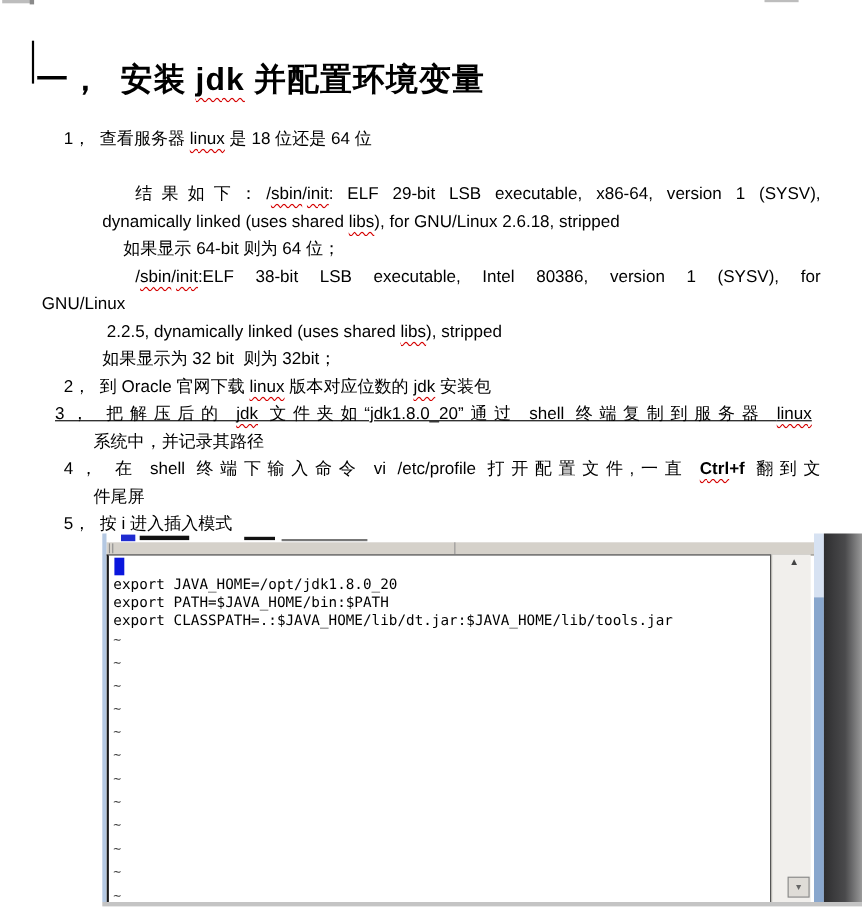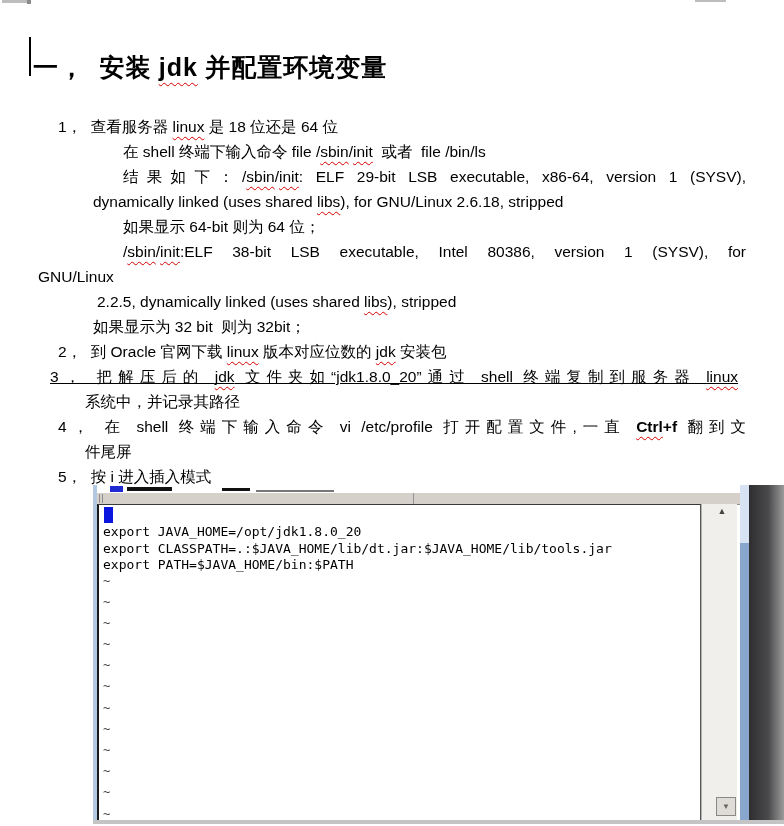--- a/index.html
+++ b/index.html
@@ -2,21 +2,21 @@
 <html><head>
 <meta charset="utf-8">
 <style>
   html,body{margin:0;padding:0;background:#fff;}
   #screen{position:relative;width:784px;height:826px;background:#ffffff;overflow:hidden;
           font-family:"Liberation Sans",sans-serif;color:#000;}
   
   .top-bar{position:absolute;background:#bdbdbd;}
   .top-tick{position:absolute;background:#8a8a8a;}
   
-  #heading{position:absolute;left:33px;top:34px;font-size:25px;font-weight:bold;
+  #heading{position:absolute;left:33px;top:34px;font-size:29px;font-weight:bold;
            font-family:"Liberation Serif",serif;white-space:pre;letter-spacing:1px;}
   #heading .latin{font-family:"Liberation Sans",sans-serif;}
   #caret{position:absolute;left:29px;top:37px;width:2px;height:39px;background:#000;}
   
   .line{position:absolute;font-size:15.5px;line-height:25px;white-space:pre;color:#000;}
   .just{white-space:normal;text-align:justify;text-align-last:justify;}
   .sq{text-decoration:underline wavy #d40000 1px;text-underline-offset:4px;text-decoration-skip-ink:none;}
   #heading .sq{text-underline-offset:6px;}
   .b{font-weight:bold;}
   
@@ -70,22 +70,22 @@
     </div>
     <div class="abs" id="toolbar-strip">
       <div class="grip" style="left:2px;"></div>
       <div class="grip" style="left:5px;"></div>
       <div id="toolbar-sep"></div>
     </div>
     <div class="abs" id="term-area"></div>
     <div class="abs" id="term-cursor"></div>
     <div class="abs" id="term-text">
         <div class="code-line">export JAVA_HOME=/opt/jdk1.8.0_20</div>
+        <div class="code-line">export PATH=$JAVA_HOME/bin:$PATH</div>
         <div class="code-line">export CLASSPATH=.:$JAVA_HOME/lib/dt.jar:$JAVA_HOME/lib/tools.jar</div>
-        <div class="code-line">export PATH=$JAVA_HOME/bin:$PATH</div>
         <div class="tilde">~</div>
         <div class="tilde">~</div>
         <div class="tilde">~</div>
         <div class="tilde">~</div>
         <div class="tilde">~</div>
         <div class="tilde">~</div>
         <div class="tilde">~</div>
         <div class="tilde">~</div>
         <div class="tilde">~</div>
         <div class="tilde">~</div>
@@ -95,24 +95,23 @@
     <div class="abs" id="scroll-track"></div>
     <div class="abs" id="scroll-up">▲</div>
     <div class="abs" id="scroll-down">▼</div>
     <div class="abs" id="shot-right-strip-top"></div>
     <div class="abs" id="shot-right-strip"></div>
     <div class="abs" id="shot-shadow"></div>
     <div class="abs" id="shot-bottom-bar"></div>
   </div>
 
 <div class="line" style="left: 58px; top: 114px;"><span>1，  查看服务器 </span><span class="sq">linux</span><span> 是 18 位还是 64 位</span></div>
-    <div class="line" style="left: 123px; top: 139px;"><span>在 shell 终端下输入命令 file /</span><span class="sq">sbin</span><span>/</span><span class="sq">init</span><span>  或者  file /bin/ls</span></div>
     <div class="line just" style="left: 123px; top: 164px; width: 623px;"><span>结果如下：/</span><span class="sq">sbin</span><span>/</span><span class="sq">init</span><span>: ELF 29-bit LSB executable, x86-64, version 1 (SYSV),</span></div>
     <div class="line" style="left: 93px; top: 189px;"><span>dynamically linked (uses shared </span><span class="sq">libs</span><span>), for GNU/Linux 2.6.18, stripped</span></div>
-    <div class="line" style="left: 123px; top: 214px;"><span>如果显示 64-bit 则为 64 位；</span></div>
+    <div class="line" style="left: 112px; top: 214px;"><span>如果显示 64-bit 则为 64 位；</span></div>
     <div class="line just" style="left: 123px; top: 239px; width: 623px;"><span>/</span><span class="sq">sbin</span><span>/</span><span class="sq">init</span><span>:ELF 38-bit LSB executable, Intel 80386, version 1 (SYSV), for</span></div>
     <div class="line" style="left: 38px; top: 264px;"><span>GNU/Linux</span></div>
     <div class="line" style="left: 97px; top: 289px;"><span>2.2.5, dynamically linked (uses shared </span><span class="sq">libs</span><span>), stripped</span></div>
     <div class="line" style="left: 93px; top: 314px;"><span>如果显示为 32 bit  则为 32bit；</span></div>
     <div class="line" style="left: 58px; top: 339px;"><span>2，  到 Oracle 官网下载 </span><span class="sq">linux</span><span> 版本对应位数的 </span><span class="sq">jdk</span><span> 安装包</span></div>
     <div class="line just" style="left: 50px; top: 364px; width: 688px; text-decoration: underline;"><span>3，  把解压后的 </span><span class="sq">jdk</span><span> 文件夹如“jdk1.8.0_20”通过 shell 终端复制到服务器 </span><span class="sq">linux</span></div>
     <div class="line" style="left: 85px; top: 389px;"><span>系统中，并记录其路径</span></div>
     <div class="line just" style="left: 58px; top: 414px; width: 688px;"><span>4，  在 shell 终端下输入命令 vi /etc/profile 打开配置文件,一直 </span><span class="sq b">Ctrl</span><span class="b">+f</span><span> 翻到文</span></div>
     <div class="line" style="left: 85px; top: 439px;"><span>件尾屏</span></div>
     <div class="line" style="left: 58px; top: 464px;"><span>5，  按 i 进入插入模式</span></div>

